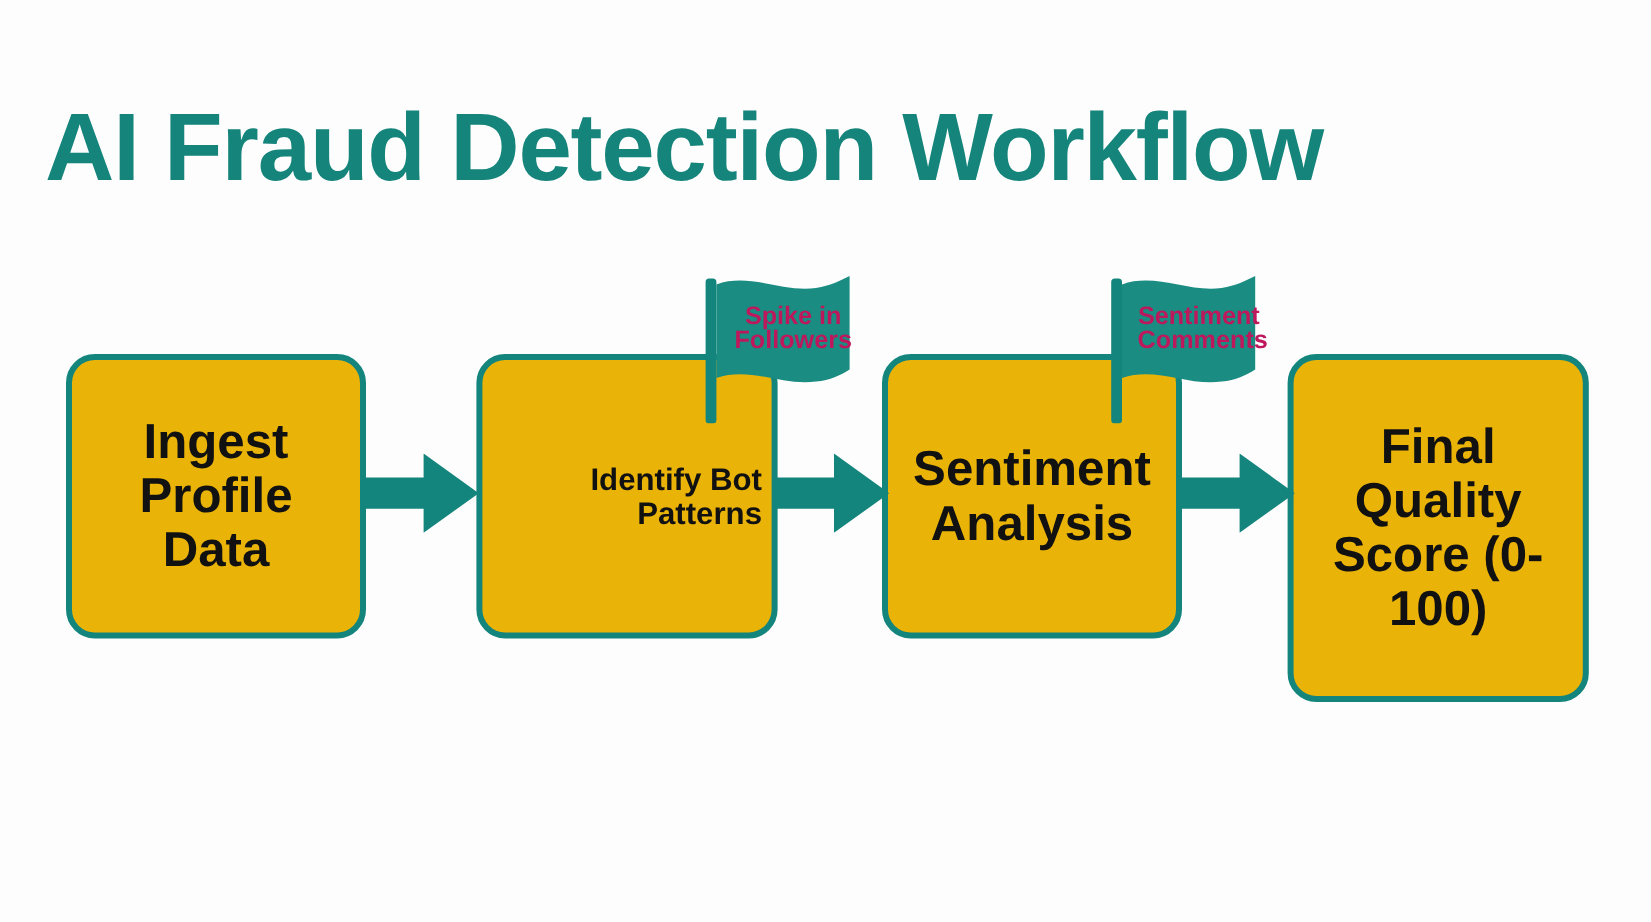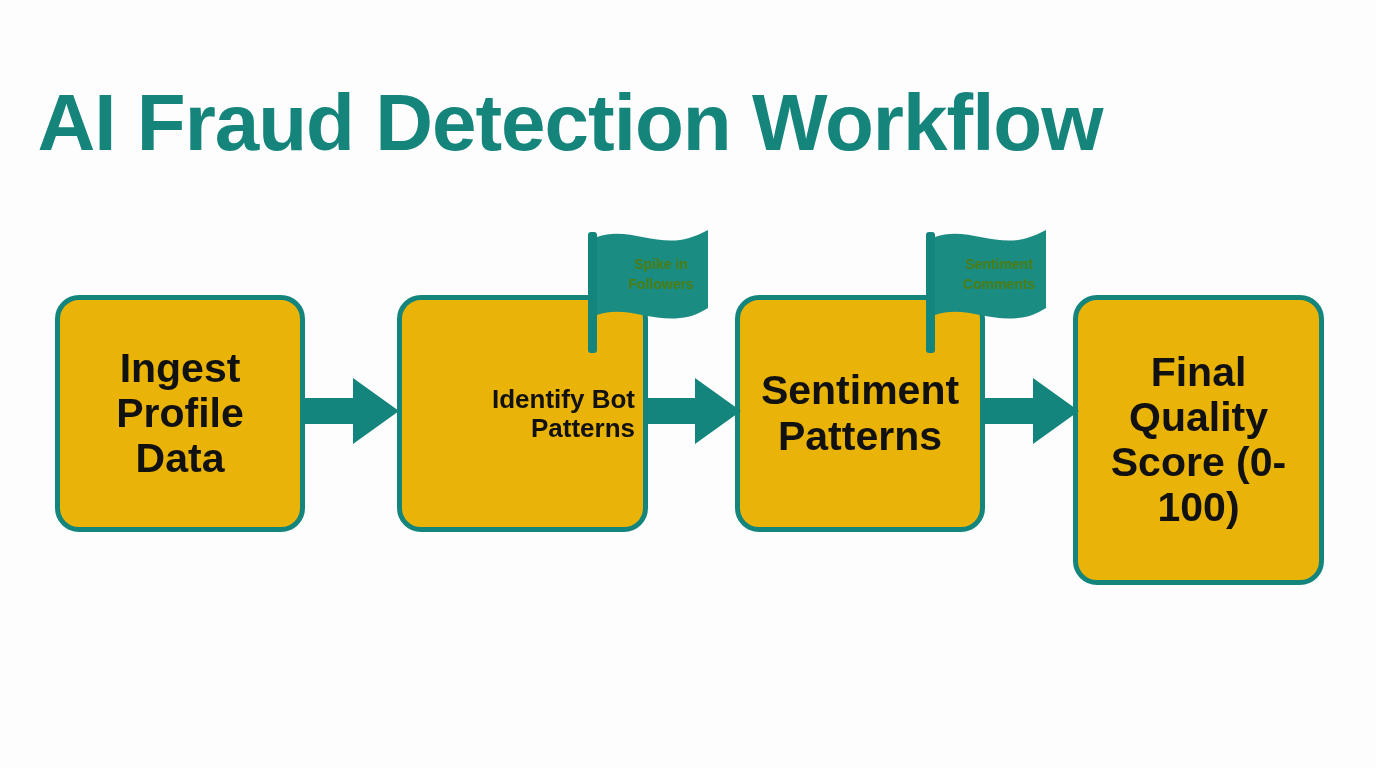--- a/index.html
+++ b/index.html
@@ -75,22 +75,22 @@
   }
   #flag-1 { left: 580px; top: 228px; }
   #flag-2 { left: 918px; top: 228px; }
 
   .flag-text {
     position: absolute;
     left: 30px;
     top: 26px;
     width: 102px;
     text-align: center;
-    color: #4d7c0f;
-    font-size: 14px;
+    color: #be185d;
+    font-size: 21px;
     font-weight: bold;
     line-height: 20px;
     pointer-events: none;
   }
 </style>
 </head>
 <body>
 
 <div id="canvas">
 
@@ -110,21 +110,21 @@
     <span class="node-label">Identify Bot Patterns</span>
   </div>
 
   <div class="arrow" id="arrow-2">
     <svg width="96" height="66" viewBox="0 0 96 66" xmlns="http://www.w3.org/2000/svg">
       <polygon points="0,20 50,20 50,0 96,33 50,66 50,46 0,46" fill="#14857C"></polygon>
     </svg>
   </div>
 
   <div class="node" id="node-3">
-    <span class="node-label">Sentiment Patterns</span>
+    <span class="node-label">Sentiment Analysis</span>
   </div>
 
   <div class="arrow" id="arrow-3">
     <svg width="96" height="66" viewBox="0 0 96 66" xmlns="http://www.w3.org/2000/svg">
       <polygon points="0,20 50,20 50,0 96,33 50,66 50,46 0,46" fill="#14857C"></polygon>
     </svg>
   </div>
 
   <div class="node" id="node-4">
     <span class="node-label">Final Quality Score (0-100)</span>

